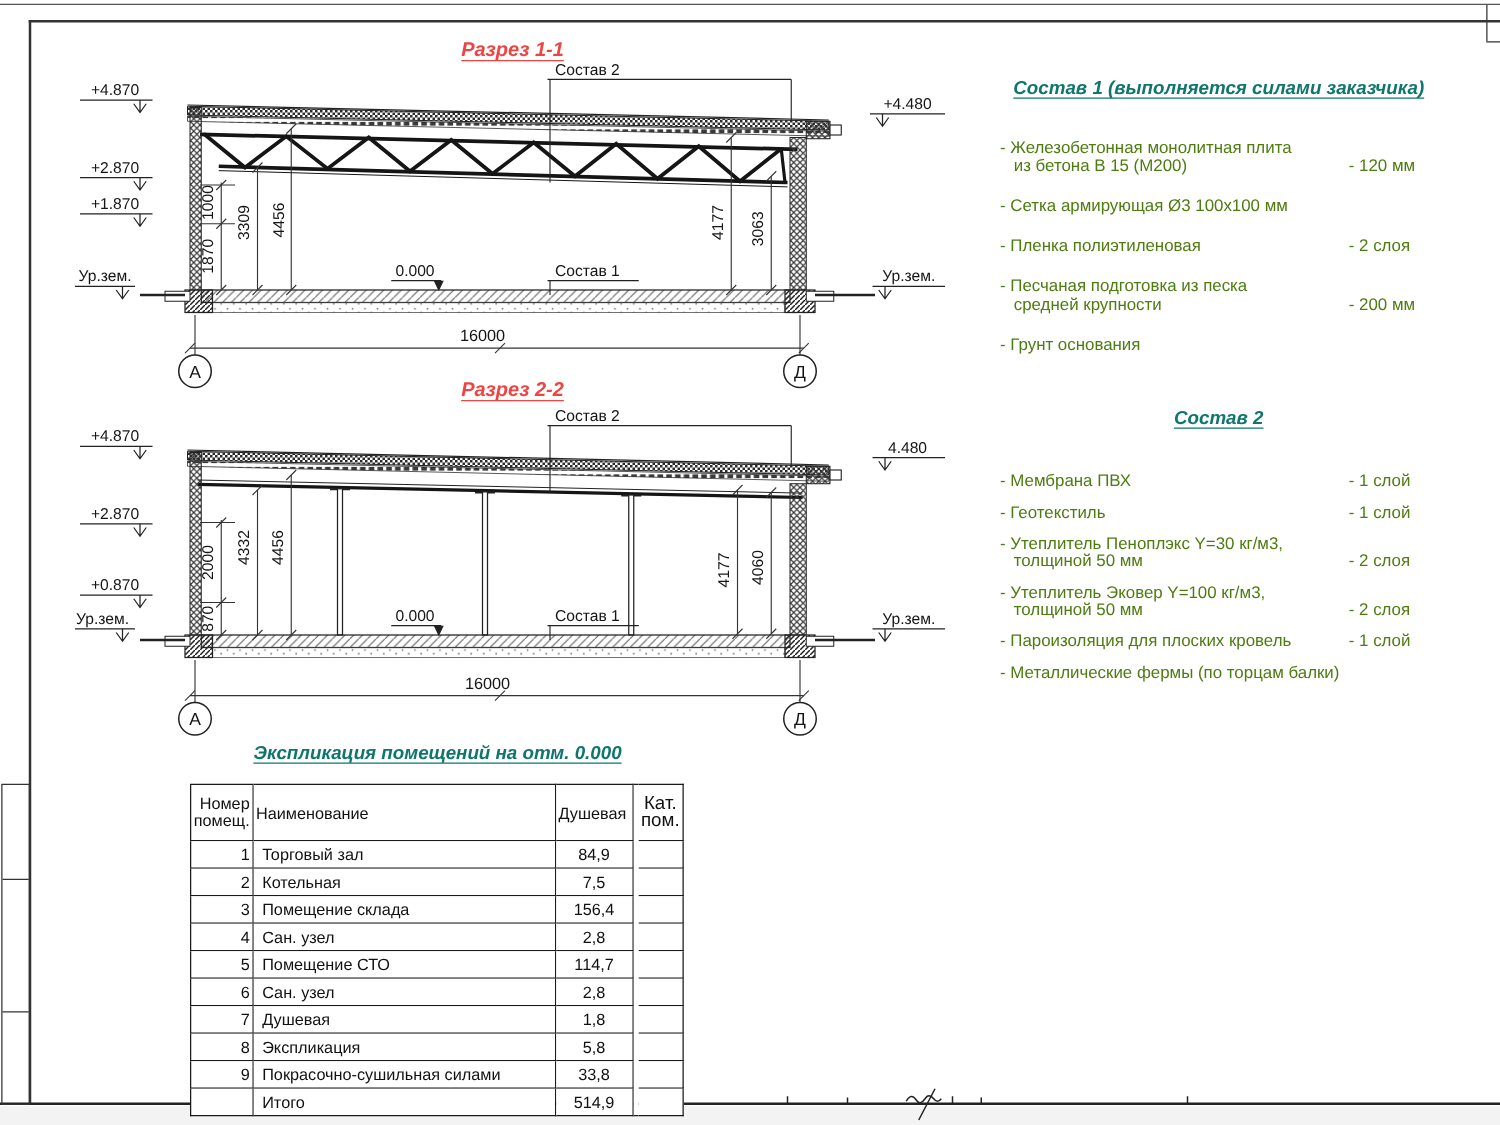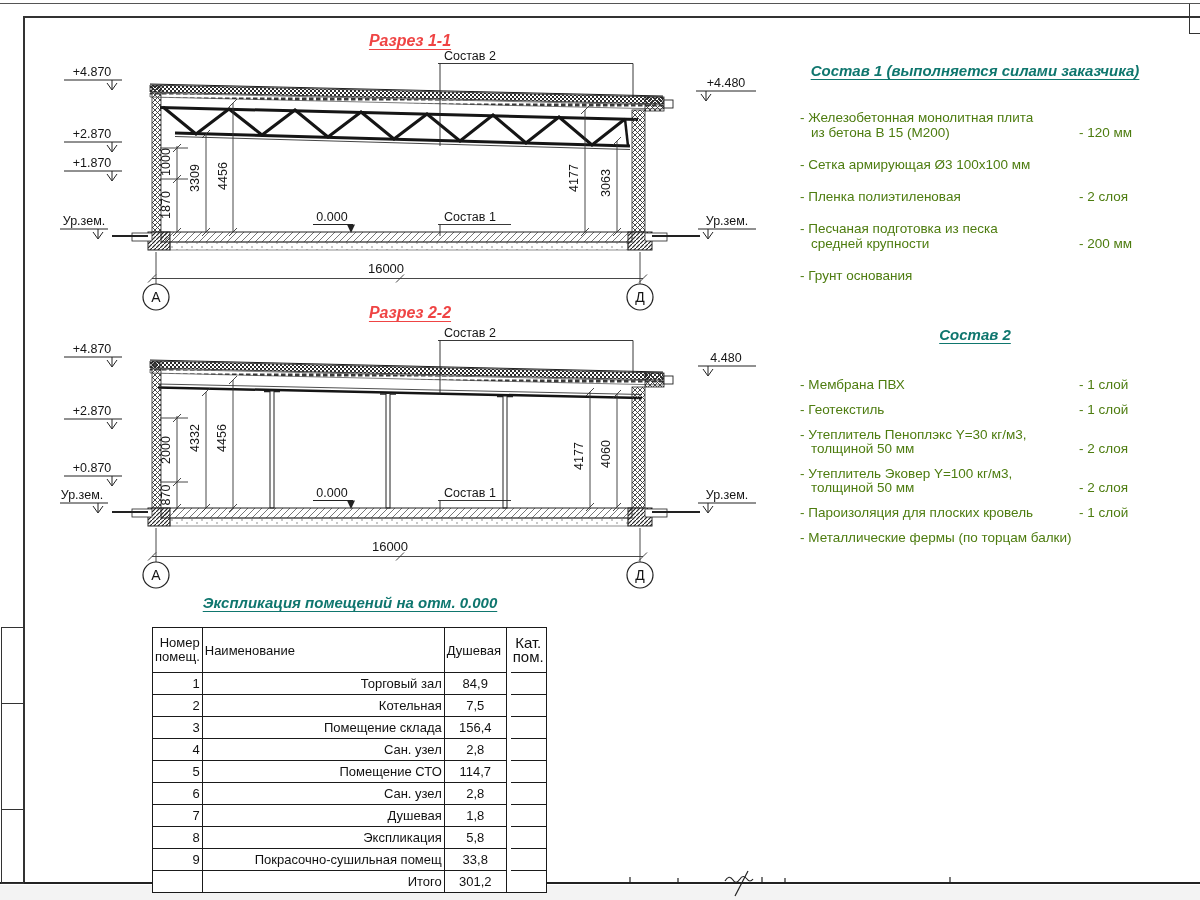--- a/index.html
+++ b/index.html
@@ -22,21 +22,21 @@
   .s2 .mval{line-height:14px;}
   .mtxt{flex:0 0 268px;padding-left:11px;text-indent:-11px;white-space:pre-line;}
   .mval{flex:1;align-self:flex-end;}
   .rt{position:absolute;left:152px;top:627px;border-collapse:separate;border-spacing:0;
       table-layout:fixed;font-size:13px;color:#111;}
   .rt th,.rt td{padding:0 2px;font-weight:normal;overflow:hidden;
       border-right:1px solid #1a1a1a;border-bottom:1px solid #1a1a1a;background:#fff;}
   .rt thead th{border-top:1.5px solid #1a1a1a;height:44px;text-align:left;vertical-align:middle;}
   .rt td{height:21px;vertical-align:middle;}
   .rt .c0{border-left:1.5px solid #1a1a1a;text-align:right;}
-  .rt .c1{text-align:right;padding-left:7px;}
+  .rt .c1{text-align:left;padding-left:7px;}
   .rt .c2{text-align:center;}
   .rt .sp{border:none;padding:0;background:#fff;}
   .rt thead .sp{border-top:1.5px solid #1a1a1a;border-bottom:none;}
   .rt tr.last .sp{border-bottom:1px solid #1a1a1a;}
   .rt .c3{border-right:1.5px solid #1a1a1a;text-align:center;font-size:15px;}
   .pre{white-space:pre-line;line-height:14px;}
   svg text{font-family:"Liberation Sans",sans-serif;fill:#151515;}
   .t12{font-size:12.5px;}
   .t13{font-size:13px;}
   .t14{font-size:14px;}
@@ -465,29 +465,29 @@
         </tr>
       <tr>
           <td class="c0">8</td>
           <td class="c1">Экспликация</td>
           <td class="c2">5,8</td>
           <td class="sp"></td>
           <td class="c3"></td>
         </tr>
       <tr>
           <td class="c0">9</td>
-          <td class="c1">Покрасочно-сушильная помещ</td>
+          <td class="c1">Покрасочно-сушильная силами</td>
           <td class="c2">33,8</td>
           <td class="sp"></td>
           <td class="c3"></td>
         </tr>
       <tr class="last">
           <td class="c0"></td>
           <td class="c1">Итого</td>
-          <td class="c2">301,2</td>
+          <td class="c2">514,9</td>
           <td class="sp"></td>
           <td class="c3"></td>
         </tr>
     </tbody>
   </table>
 
   <svg class="abs" style="left:520px;top:840px;" width="680" height="60" viewBox="520 840 680 60">
     <g stroke="#222" stroke-width="1.2" fill="none">
       <line x1="630" y1="877" x2="630" y2="883"></line>
       <line x1="678" y1="878" x2="678" y2="883"></line>

